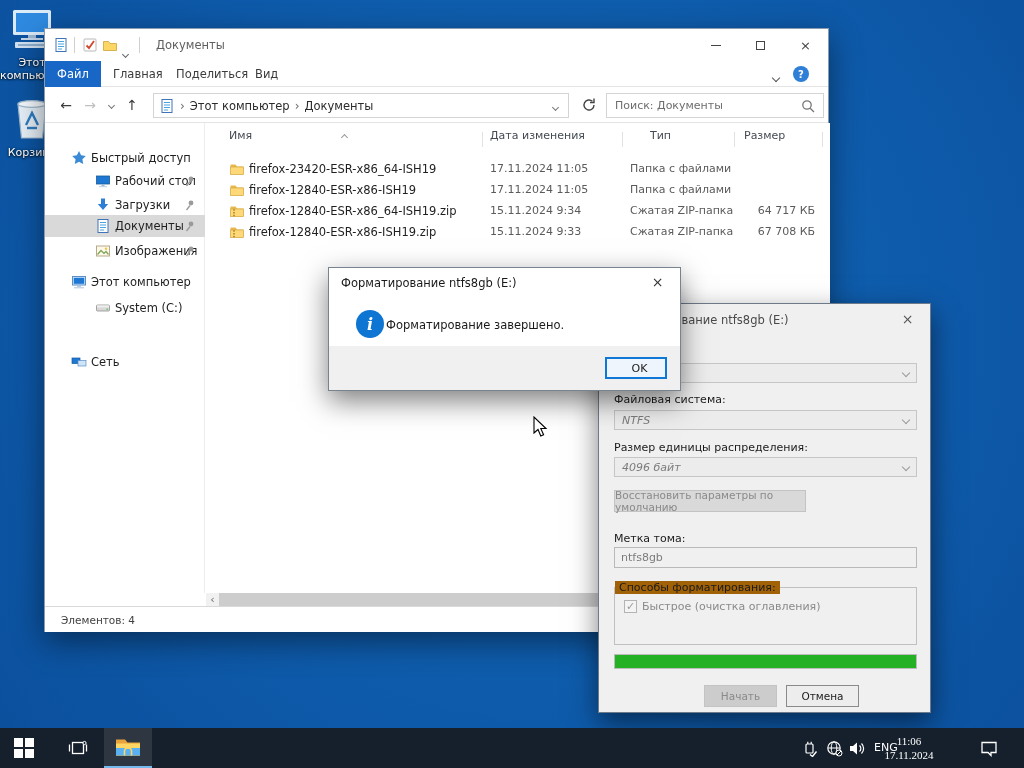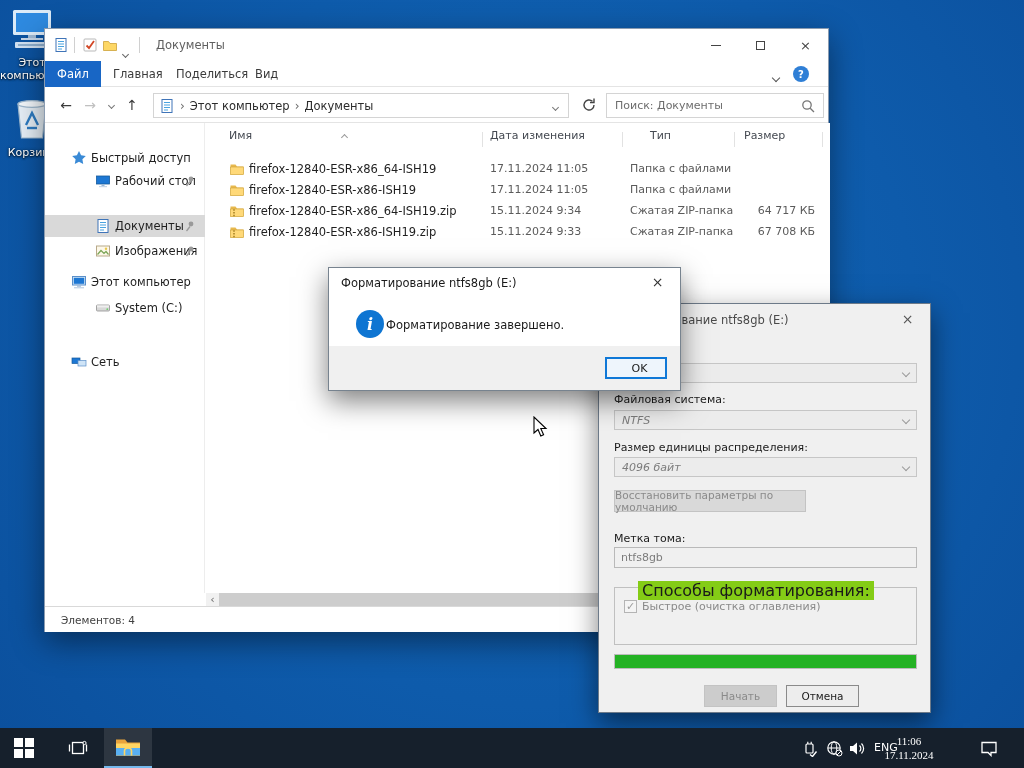--- a/index.html
+++ b/index.html
@@ -82,22 +82,22 @@
     border:1px solid #c6c6c6; display:flex; align-items:center; font-size:11px; color:#7c7c7c;font-style:italic; }
   .dd .dd-chev { position:absolute; right:7px; color:#9a9a9a; }
   .flabel { position:absolute; left:15px; font-size:11px; color:#1a1a1a; }
   .fbtn { position:absolute; display:flex; align-items:center; justify-content:center;
     font-size:10.5px; font-family:inherit; }
   .fbtn.disabled { background:#d9d9d9; border:1px solid #c3c3c3; color:#8a8a8a; }
   .fbtn.normal { background:#ededed; border:1px solid #8a8a8a; color:#1a1a1a; }
   .ftext { position:absolute; left:15px; width:303px; height:21px; background:#f0f0f0;
     border:1px solid #b9b9b9; font-family:inherit; font-size:11px; color:#7c7c7c; padding:0 6px; }
   .groupbox { position:absolute; left:15px; width:303px; border:1px solid #c0c0c0; }
-  .legend { position:absolute; left:23px; top:-7px; background:#84cc16; padding:0 4px;
-    font-size:16px; color:#1a1a1a; }
+  .legend { position:absolute; left:0; top:-7px; background:#a16207; padding:0 4px;
+    font-size:11px; color:#1a1a1a; }
   .cbx { position:absolute; width:13px; height:13px; background:#f4f4f4; border:1px solid #b4b4b4;
     color:#9a9a9a; font-size:11px; line-height:11px; text-align:center; }
   .progress { position:absolute; left:15px; width:303px; height:15px; background:#e6e6e6;
     border:1px solid #bcbcbc; }
   .progress-fill { height:100%; background:#24b224; }
 
   
   #msgbox { position:absolute; left:328px; top:267px; width:353px; height:124px;
     background:#fff; border:1px solid #77838f; box-shadow:0 10px 26px rgba(0,0,0,.5); z-index:30; }
   .mb-title { position:absolute; left:12px; top:8px; font-size:11.5px; color:#1a1a1a; }
@@ -241,20 +241,30 @@
           <rect x="1.5" y="3" width="13" height="8" fill="#1d77d3" stroke="#155a9c" stroke-width=".8"></rect>
           <rect x="6.5" y="11.5" width="3" height="1.5" fill="#9db8d4"></rect>
             <rect x="4" y="13" width="8" height="1.2" fill="#c6d6e8"></rect>
         </svg>
         <span style="margin-left:70px;">Рабочий стол</span>
         <svg class="sb-pin" viewBox="0 0 12 12">
           <circle cx="7" cy="4" r="2.4" fill="#9a9a9a"></circle>
             <path d="M6 6.5 L2.5 11" stroke="#9a9a9a" stroke-width="1.3"></path>
         </svg>
       </div>
+      <div class="sb-row" style="top:71px;">
+        <svg class="sb-ic" style="left:50px;" viewBox="0 0 16 16">
+          <path d="M6 1.5 h4 v5.5 h3.2 L8 13 L2.8 7 H6 z" fill="#2f7ed6"></path>
+        </svg>
+        <span style="margin-left:70px;">Загрузки</span>
+        <svg class="sb-pin" viewBox="0 0 12 12">
+          <circle cx="7" cy="4" r="2.4" fill="#9a9a9a"></circle>
+            <path d="M6 6.5 L2.5 11" stroke="#9a9a9a" stroke-width="1.3"></path>
+        </svg>
+      </div>
       <div class="sb-row sel" style="top:92px;">
         <svg class="sb-ic" style="left:50px;" viewBox="0 0 16 16">
           <rect x="3" y="1.5" width="10" height="13" fill="#fff" stroke="#3f74b8"></rect>
           <path d="M5 4.5h6M5 7h6M5 9.5h6M5 12h4" stroke="#4aa3e0" stroke-width="1"></path>
         </svg>
         <span style="margin-left:70px;">Документы</span>
         <svg class="sb-pin" viewBox="0 0 12 12">
           <circle cx="7" cy="4" r="2.4" fill="#9a9a9a"></circle>
             <path d="M6 6.5 L2.5 11" stroke="#9a9a9a" stroke-width="1.3"></path>
         </svg>
@@ -306,21 +316,21 @@
       <div class="colsep" style="left:276px;"></div>
       <div class="colsep" style="left:416px;"></div>
       <div class="colsep" style="left:528px;"></div>
       <div class="colsep" style="left:616px;"></div>
 
       <div class="frow" style="top:36px;">
         <svg class="ficon" width="16" height="16" viewBox="0 0 16 16">
           <path d="M1.5 3.5 h5 l1.5 2 h6.5 v8 h-13 z" fill="#e8b94e"></path>
             <rect x="1.5" y="6" width="13" height="7.5" fill="#ffd979" stroke="#cda23a" stroke-width=".6"></rect>
         </svg>
-        <span class="fname">firefox-12840-ESR-x86_64-ISH19</span>
+        <span class="fname">firefox-23420-ESR-x86_64-ISH19</span>
         <span class="fmeta" style="left:284px;">17.11.2024 11:05</span>
         <span class="fmeta" style="left:424px;">Папка с файлами</span>
         <span class="fmeta" style="left:480px;width:129px;text-align:right;"></span>
       </div>
 
       <div class="frow" style="top:57px;">
         <svg class="ficon" width="16" height="16" viewBox="0 0 16 16">
           <path d="M1.5 3.5 h5 l1.5 2 h6.5 v8 h-13 z" fill="#e8b94e"></path>
             <rect x="1.5" y="6" width="13" height="7.5" fill="#ffd979" stroke="#cda23a" stroke-width=".6"></rect>
         </svg>

